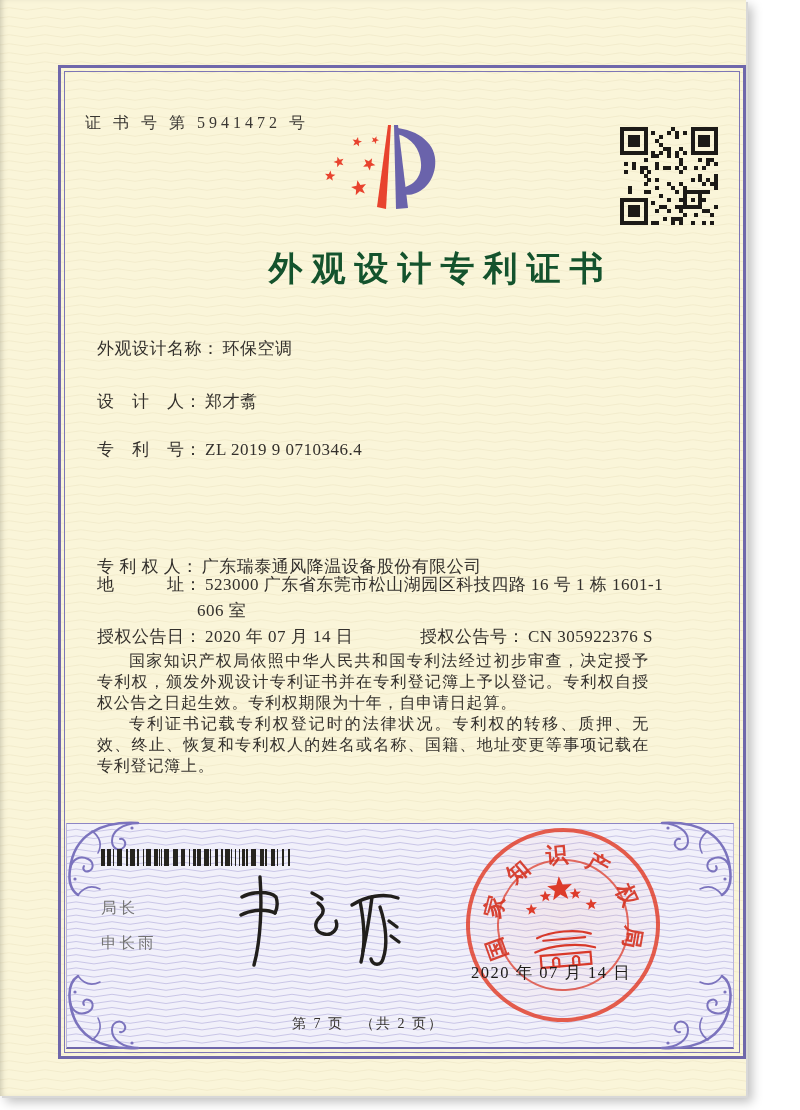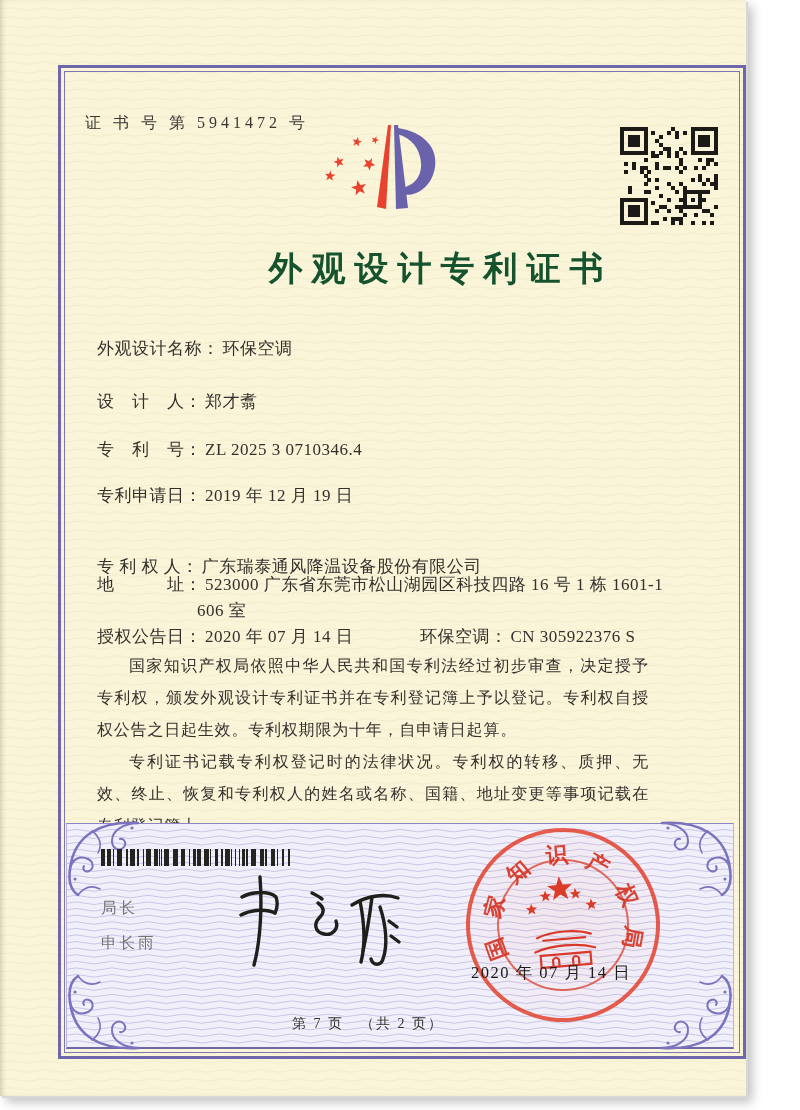--- a/index.html
+++ b/index.html
@@ -15,21 +15,21 @@
          border:3.5px solid #6f67ab;}
   .frame::after{content:'';position:absolute;inset:3px;border:1.2px solid #7d76b6;pointer-events:none;}
   .content{position:absolute;left:58px;top:65px;width:765px;height:988px;}
   .t{color:#2f2c29;}
   .certno{position:absolute;left:27px;top:48px;font-size:16px;letter-spacing:4px;color:#3a3733;}
   .title{position:absolute;left:0;top:181px;width:100%;text-align:center;
          font-size:34px;font-weight:600;letter-spacing:9px;color:#14532d;}
   .row{position:absolute;left:39px;font-size:17px;white-space:nowrap;color:#33302c;letter-spacing:.5px;}
   .row .val{margin-left:3px;}
   .paras{position:absolute;left:39px;top:585px;width:552px;}
-  .paras p{margin:0;font-size:16px;line-height:32px;text-indent:2em;
+  .paras p{margin:0;font-size:16px;line-height:21px;text-indent:2em;
            text-align:justify;letter-spacing:.8px;color:#34312d;}
   .panel{position:absolute;left:8px;top:758px;width:666px;height:223px;
          background:#f1f0fa;border-top:1.2px solid #8d85c5;border-bottom:2px solid #6f67ab;
          border-left:1px solid #b9b4dd;border-right:1px solid #b9b4dd;}
   .flour{position:absolute;width:80px;height:80px;pointer-events:none;}
   .barcode{position:absolute;left:34px;top:25px;width:196px;height:17px;}
   .barcode span{position:absolute;top:0;height:100%;background:#26241f;}
   .director{position:absolute;left:34px;font-size:15.5px;letter-spacing:3px;color:#737373;}
   .sig{position:absolute;left:145px;top:45px;}
   .seal{position:absolute;left:399px;top:4px;width:186px;height:186px;border-radius:50%;
@@ -421,39 +421,36 @@
 
     <div class="title t">外观设计专利证书</div>
 
     <div class="row" style="top:272px">
       <span>外观设计名称：</span><span class="val">环保空调</span>
     </div>
     <div class="row" style="top:325px">
       <span>设　计　人：</span><span class="val">郑才翥</span>
     </div>
     <div class="row" style="top:373px">
-      <span>专　利　号：</span><span class="val">ZL 2025 3 0710346.4</span>
-    </div>
-    <div class="row" style="top:419px">
-      <span>专利申请日：</span><span class="val">2019 年 12 月 19 日</span>
+      <span>专　利　号：</span><span class="val">ZL 2019 9 0710346.4</span>
     </div>
     <div class="row" style="top:490px">
       <span>专 利 权 人：</span><span class="val">广东瑞泰通风降温设备股份有限公司</span>
     </div>
     <div class="row" style="top:508px">
       <span>地　　　址：</span><span class="val">523000 广东省东莞市松山湖园区科技四路 16 号 1 栋 1601-1</span>
     </div>
     <div class="row" style="top:534px;left:139px">
       <span>606 室</span>
     </div>
     <div class="row" style="top:560px">
       <span>授权公告日：</span><span class="val">2020 年 07 月 14 日</span>
     </div>
     <div class="row" style="top:560px;left:362px">
-      <span>环保空调：</span><span class="val">CN 305922376 S</span>
+      <span>授权公告号：</span><span class="val">CN 305922376 S</span>
     </div>
 
     <div class="paras">
       <p>国家知识产权局依照中华人民共和国专利法经过初步审查，决定授予专利权，颁发外观设计专利证书并在专利登记簿上予以登记。专利权自授权公告之日起生效。专利权期限为十年，自申请日起算。</p>
       <p>专利证书记载专利权登记时的法律状况。专利权的转移、质押、无效、终止、恢复和专利权人的姓名或名称、国籍、地址变更等事项记载在专利登记簿上。</p>
     </div>
 
     <div class="panel">
       <svg id="panelwaves" class="abs" style="left:0;top:0" width="666" height="223">
           <path d="M0 6.6 q9 -2.6 18 0 t18 0 q9 -2.6 18 0 t18 0 q9 -2.6 18 0 t18 0 q9 -2.6 18 0 t18 0 q9 -2.6 18 0 t18 0 q9 -2.6 18 0 t18 0 q9 -2.6 18 0 t18 0 q9 -2.6 18 0 t18 0 q9 -2.6 18 0 t18 0 q9 -2.6 18 0 t18 0 q9 -2.6 18 0 t18 0 q9 -2.6 18 0 t18 0 q9 -2.6 18 0 t18 0 q9 -2.6 18 0 t18 0 q9 -2.6 18 0 t18 0 q9 -2.6 18 0 t18 0 q9 -2.6 18 0 t18 0 q9 -2.6 18 0 t18 0 q9 -2.6 18 0 t18 0" fill="none" stroke="rgba(160,152,210,0.55)" stroke-width="0.9"></path>

